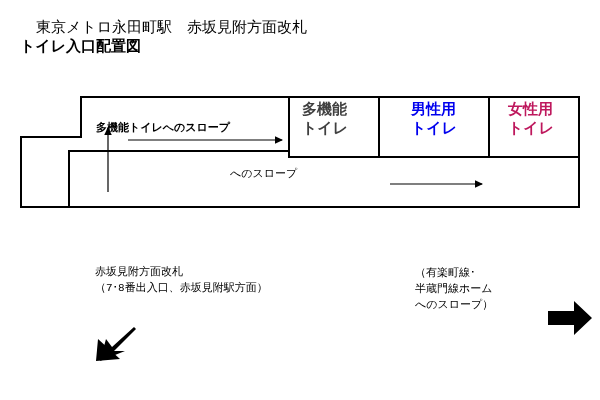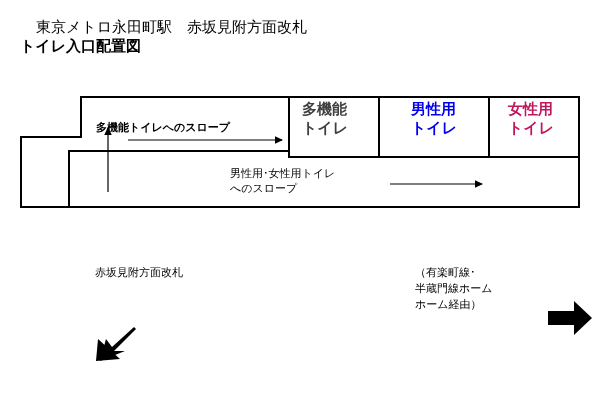--- a/index.html
+++ b/index.html
@@ -87,21 +87,21 @@
     overflow: visible;
   }
 
   
   .callout {
     position: absolute;
     font-size: 11px;
     line-height: 1.45;
     white-space: nowrap;
   }
-  .callout.left { left: 95px; top: 265px; }
+  .callout.left { left: 95px; top: 265px; font-family: Liberation Mono, monospace; }
   .callout.right { left: 415px; top: 265px; }
 
   .bigarrow {
     position: absolute;
     width: 46px;
     height: 40px;
   }
   .bigarrow.sw { left: 92px; top: 325px; }
   .bigarrow.e  { left: 548px; top: 298px; }
 </style>
@@ -143,50 +143,50 @@
       <div>男性用</div>
       <div>トイレ</div>
     </div>
     <div class="room-label female" style="left:488px; top:12px;">
       <div>女性用</div>
       <div>トイレ</div>
     </div>
 
     <div class="slope-label" style="left:76px; top:20px;margin-top:12px;">多機能トイレへのスロープ</div>
     <div class="slope-label2" style="left:210px; top:78px;">
-      <div>男性用･女性用トイレ</div>
       <div>へのスロープ</div>
     </div>
 
     <svg class="arrows" viewBox="0 0 560 130">
       <defs>
         <marker id="ah" markerWidth="7" markerHeight="7" refX="6" refY="3.2" orient="auto">
           <path d="M0,0 L7,3.2 L0,6.4 z" fill="#000"></path>
         </marker>
       </defs>
 
       <path d="M88,104 L88,40" stroke="#000" stroke-width="1.2" fill="none" marker-end="url(#ah)"></path>
 
       <path d="M108,52 L262,52" stroke="#000" stroke-width="1.2" fill="none" marker-end="url(#ah)"></path>
 
       <path d="M370,96 L462,96" stroke="#000" stroke-width="1.2" fill="none" marker-end="url(#ah)"></path>
     </svg>
   </div>
 
   <div class="callout left">
     <div>赤坂見附方面改札</div>
+    <div>（7･8番出入口、赤坂見附駅方面）</div>
   </div>
   <svg class="bigarrow sw" viewBox="0 0 46 40">
     <path d="M41,2 L41,22 L30,22 L30,10 L14,30 L28,30 L12,38 L2,24 L2,38 L2,38 Z" fill="none"></path>
     <path d="M44,4 L22,26 L33,26 L8,36 L14,14 L20,22 L42,2 Z" fill="#000"></path>
     <path d="M4,36 L6,14 L28,34 Z" fill="#000"></path>
   </svg>
 
   <div class="callout right">
     <div>（有楽町線･</div>
     <div>半蔵門線ホーム</div>
-    <div>ホーム経由）</div>
+    <div>へのスロープ）</div>
   </div>
   <svg class="bigarrow e" viewBox="0 0 46 40">
     <path d="M0,13 L26,13 L26,3 L44,20 L26,37 L26,27 L0,27 Z" fill="#000"></path>
   </svg>
 
 </div>
 
 </body></html>

